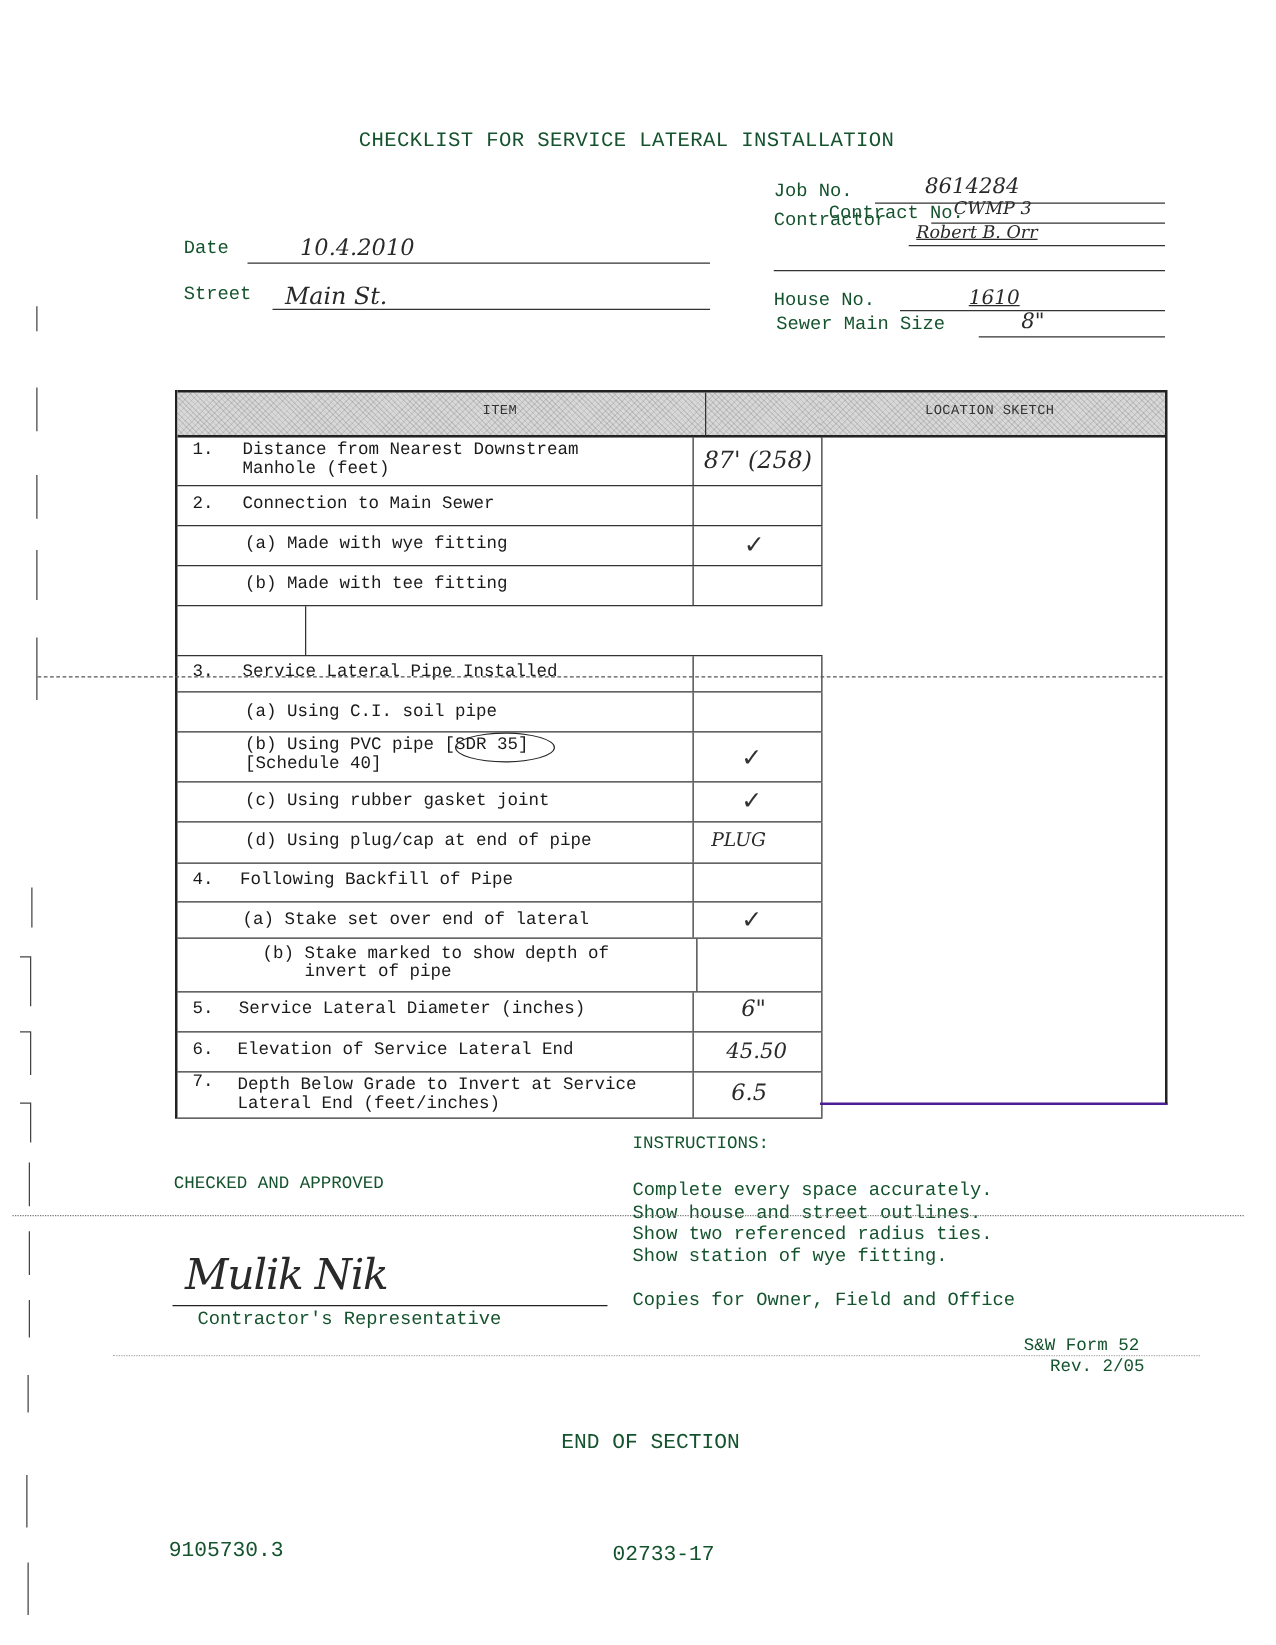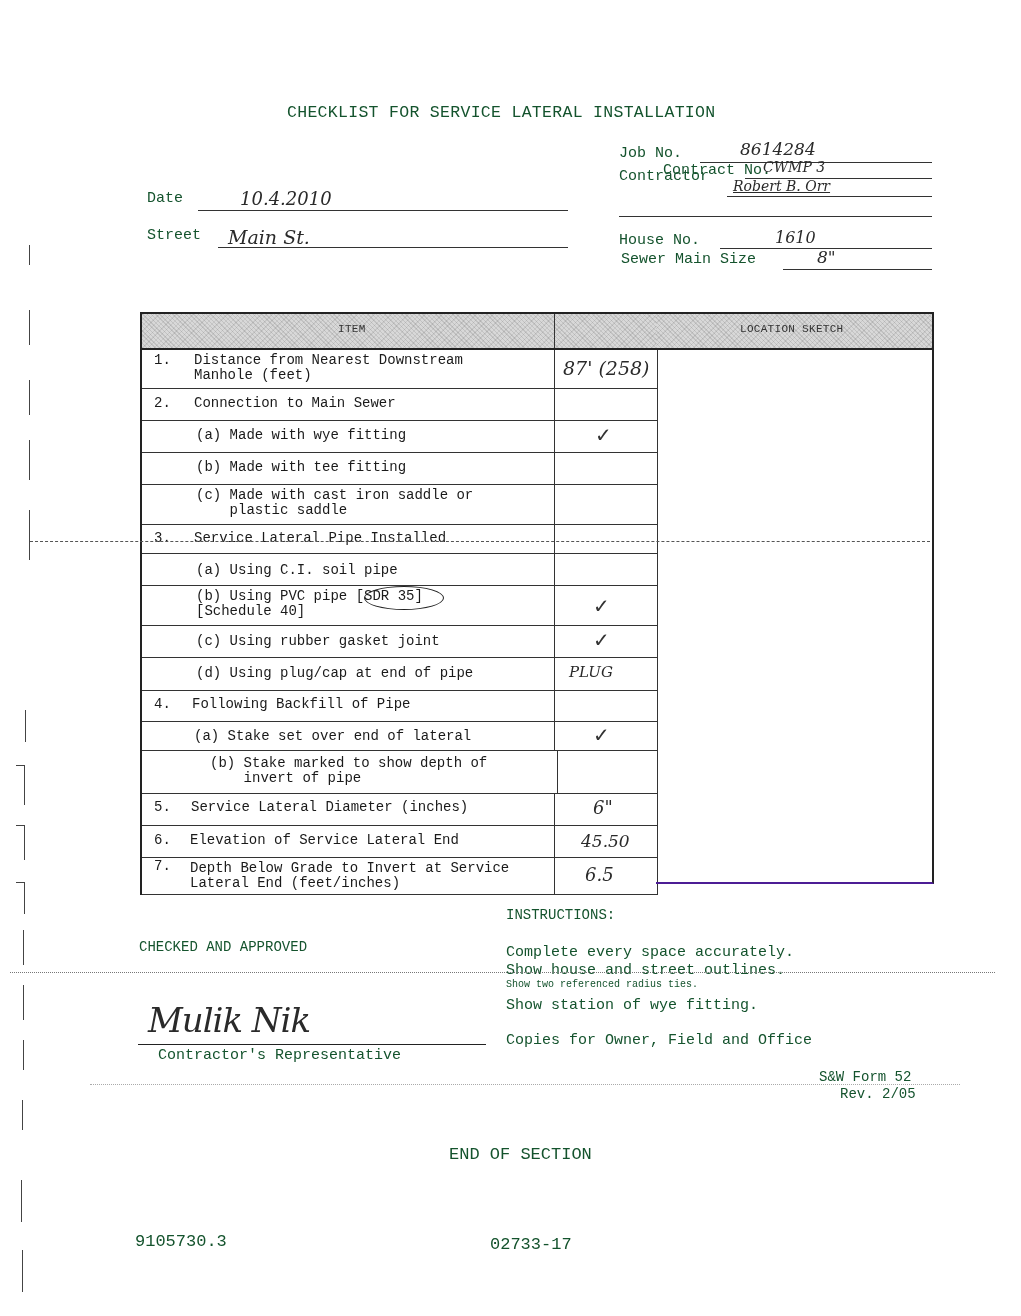--- a/index.html
+++ b/index.html
@@ -25,20 +25,21 @@
     .cell-item { width: 412px; border-right: 1.5px solid #333; position: relative; }
     .cell-val { width: 102px; position: relative; border-right: 1.5px solid #333; }
     .num { position: absolute; left: 12px; }
     .txt { position: absolute; line-height: 15px; font-size: 14px; white-space: pre; }
     .hdr {
       height: 34px; border-top: 2px solid #222; border-bottom: 2px solid #222;
       background:
         repeating-linear-gradient(45deg, rgba(0,0,0,0.10) 0 1px, transparent 1px 3px),
         repeating-linear-gradient(-45deg, rgba(0,0,0,0.08) 0 1px, transparent 1px 4px),
         #d8d8d8;
+      padding-left: 48px;
     }
     .hdr-text { position: absolute; top: 9px; font-size: 11px; letter-spacing: 0.3px; color: #333; }
     .sketch {
       position: absolute; left: 516px; top: 0; width: 276px; height: 570px;
       border-right: 2px solid #222; border-bottom: 2px solid #4c1d95;
     }
     .sketch-hdr {
       height: 34px; border-top: 2px solid #222; border-bottom: 2px solid #222; position: relative;
       background:
         repeating-linear-gradient(45deg, rgba(0,0,0,0.10) 0 1px, transparent 1px 3px),
@@ -103,21 +104,21 @@
 </div>
 
 <div class="abs mono lbl" style="left:619px;top:168px;">Contractor</div>
 <div class="abs field-line" style="left:727px;top:182px;width:205px;height:14px;">
   <span class="abs hand" style="left:6px;top:-4px;font-size:14px;text-decoration:underline;">Robert B. Orr</span>
 </div>
 <div class="abs field-line" style="left:619px;top:202px;width:313px;height:14px;"></div>
 
 <div class="abs mono lbl" style="left:619px;top:232px;">House No.</div>
 <div class="abs field-line" style="left:720px;top:234px;width:212px;height:14px;">
-  <span class="abs hand" style="left:55px;top:-6px;font-size:16px;">1610</span>
+  <span class="abs hand" style="left:55px;top:-6px;font-size:16px;text-decoration:underline;">1610</span>
 </div>
 
 <div class="abs mono lbl" style="left:621px;top:251px;">Sewer Main Size</div>
 <div class="abs field-line" style="left:783px;top:255px;width:149px;height:14px;">
   <span class="abs hand" style="left:34px;top:-8px;font-size:17px;">8"</span>
 </div>
 
 <div class="abs tbl">
   <div class="grid">
     <div class="row hdr">
@@ -156,24 +157,20 @@
     </div>
 
     <div class="row" style="height:31px;">
       <div class="cell-item">
           <span class="txt" style="left:54px;top:7px;">(b) Made with tee fitting</span>
         </div>
       <div class="cell-val"></div>
     </div>
 
     <div class="row" style="height:39px;">
-      <div class="cell-item">
-          <span class="txt" style="left:54px;top:3px;">(c) Made with cast iron saddle or
-    plastic saddle</span>
-        </div>
       <div class="cell-val"></div>
     </div>
 
     <div class="row" style="height:28px;">
       <div class="cell-item">
           <span class="txt num" style="top:6px;">3.</span>
           <span class="txt" style="left:52px;top:6px;">Service Lateral Pipe Installed</span>
         </div>
       <div class="cell-val"></div>
     </div>
@@ -281,21 +278,21 @@
 <div class="dashed-h" style="left:30px;top:541px;width:900px;"></div>
 
 <div class="abs mono" style="left:139px;top:939px;font-size:14px;">CHECKED AND APPROVED</div>
 <div class="abs hand" style="left:148px;top:1000px;font-size:34px;letter-spacing:-1px;">Mulik Nik</div>
 <div class="sig-line" style="left:138px;top:1044px;width:348px;"></div>
 <div class="abs mono" style="left:158px;top:1047px;font-size:15px;">Contractor's Representative</div>
 
 <div class="abs mono" style="left:506px;top:907px;font-size:14px;">INSTRUCTIONS:</div>
 <div class="abs mono" style="left:506px;top:944px;font-size:15px;">Complete every space accurately.</div>
 <div class="abs mono" style="left:506px;top:962px;font-size:15px;">Show house and street outlines.</div>
-<div class="abs mono" style="left:506px;top:979px;font-size:10px;">Show two referenced radius ties.</div>
+<div class="abs mono" style="left:506px;top:979px;font-size:15px;">Show two referenced radius ties.</div>
 <div class="abs mono" style="left:506px;top:997px;font-size:15px;">Show station of wye fitting.</div>
 <div class="abs mono" style="left:506px;top:1032px;font-size:15px;">Copies for Owner, Field and Office</div>
 
 <div class="dotted-h" style="left:10px;top:972px;width:985px;"></div>
 <div class="dotted-h" style="left:90px;top:1084px;width:870px;border-top-color:#aaa;"></div>
 
 <div class="abs mono" style="left:819px;top:1069px;font-size:14px;">S&amp;W Form 52</div>
 <div class="abs mono" style="left:840px;top:1086px;font-size:14px;">Rev. 2/05</div>
 
 <div class="abs mono" style="left:449px;top:1145px;font-size:17px;">END OF SECTION</div>

